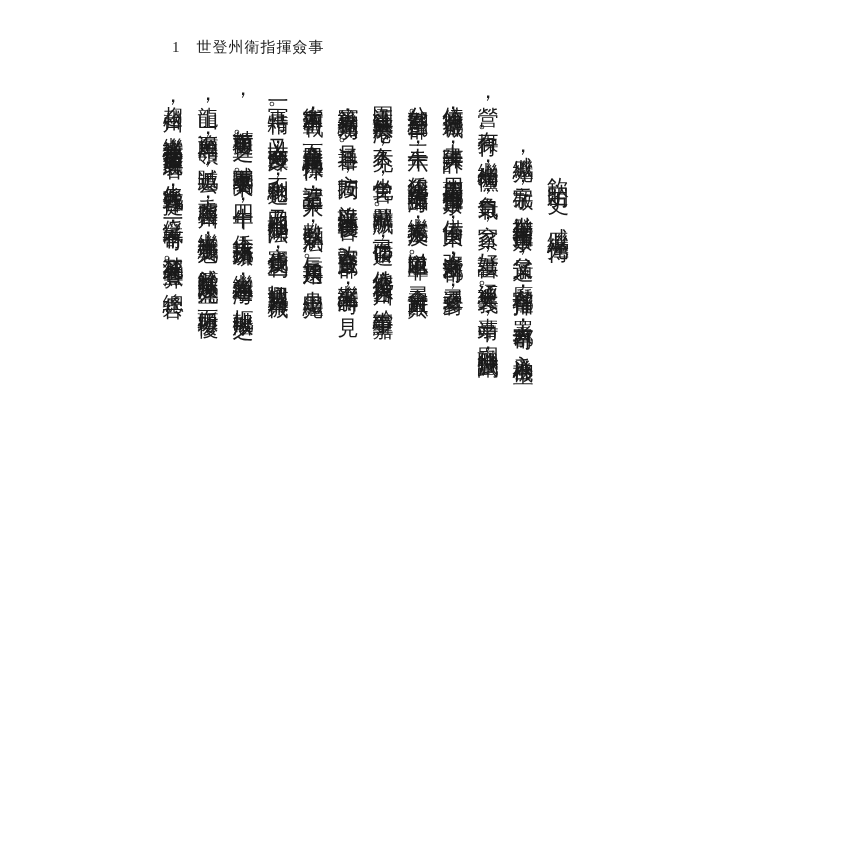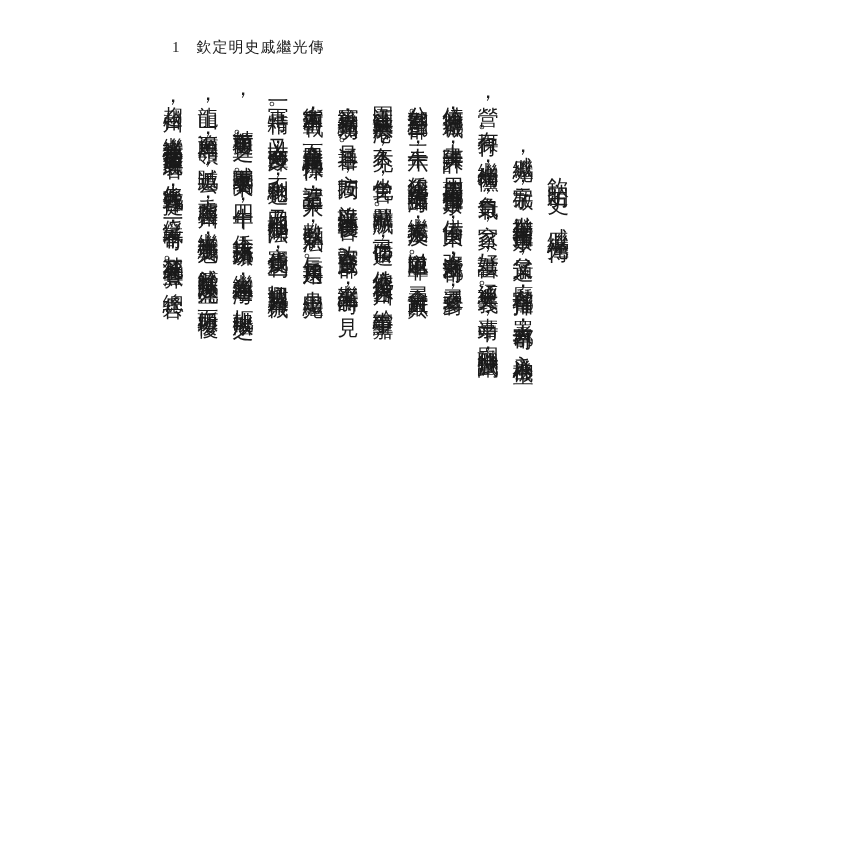--- a/index.html
+++ b/index.html
@@ -17,21 +17,21 @@
       font-size: 21px; line-height: 26px; letter-spacing: 2.2px; white-space: nowrap;
     }
     .title-col { font-size: 22px; letter-spacing: 5px; }
     .title-gap { display: inline-block; height: 30px; }
   </style>
 </head>
 <body>
 
 <div class="running-head">
   <span class="page-num">1</span>
-  <span>欽定明史戚繼光傳</span>
+  <span>世登州衛指揮僉事</span>
 </div>
 
 <div class="col title-col" style="left:545px; top:160px;">
   <span>欽定明史</span><span class="title-gap"></span><span>戚繼光傳</span>
 </div>
 
 <div id="body-text">
     <div class="col" style="left: 510px; top: 140px;">戚繼光，字元敬，世登州衛指揮僉事。父景通，歷官都指揮，署大寧都司，入爲神機坐</div>
     <div class="col" style="left: 475px; top: 90px;">營，有操行。繼光幼倜儻，負奇氣，家貧，好讀書，通經史大義。嘉靖中，嗣職待試武闈，</div>
     <div class="col" style="left: 440px; top: 90px;">値俺答薄都城，上書陳大計，用薦擢署都指揮僉事，備倭山東，改僉浙江都司，尋遷參將，</div>

